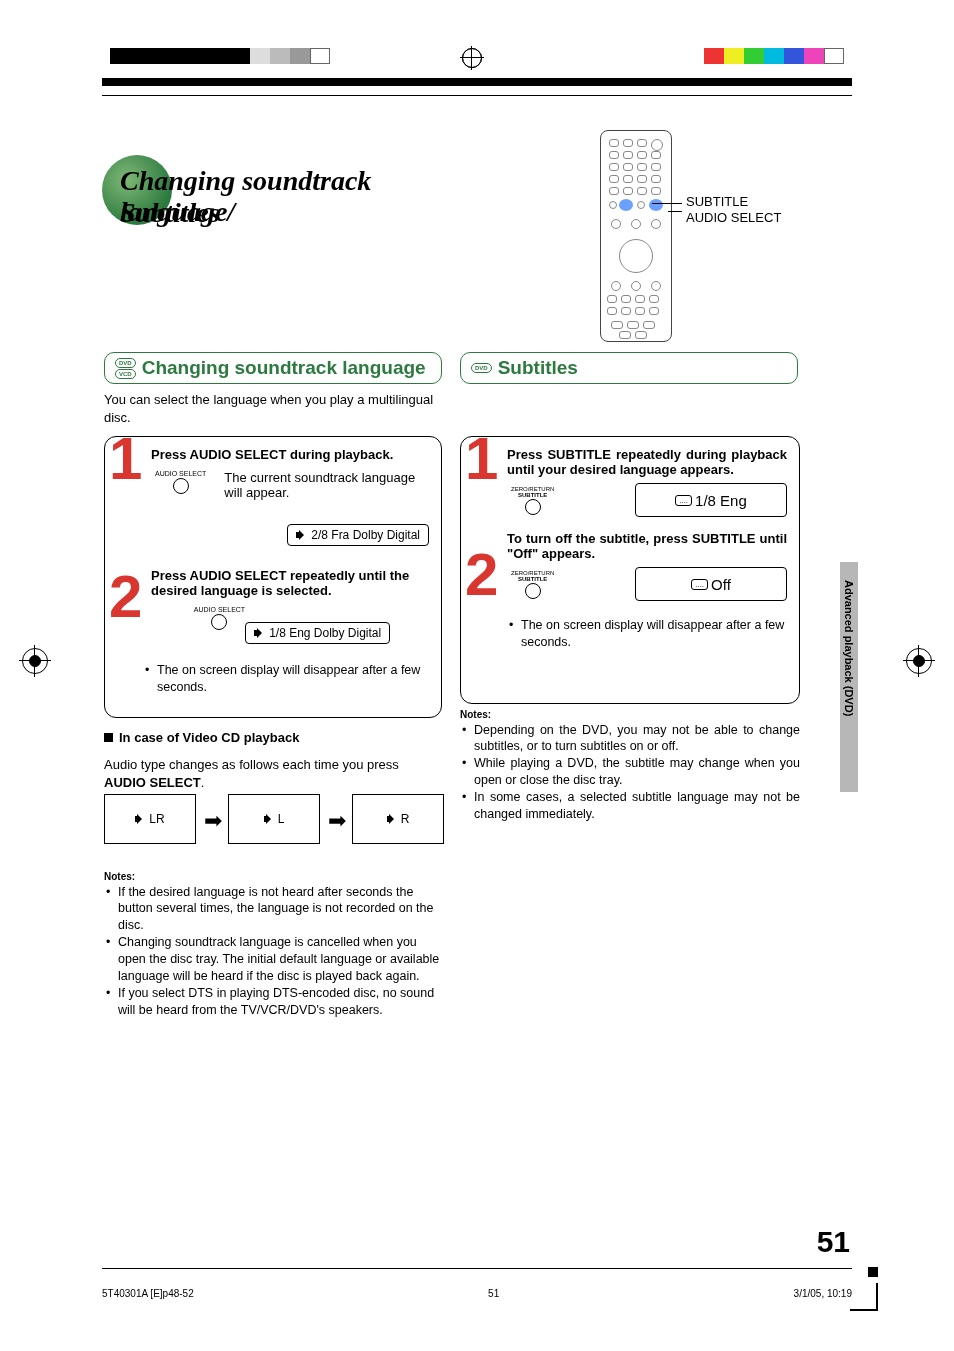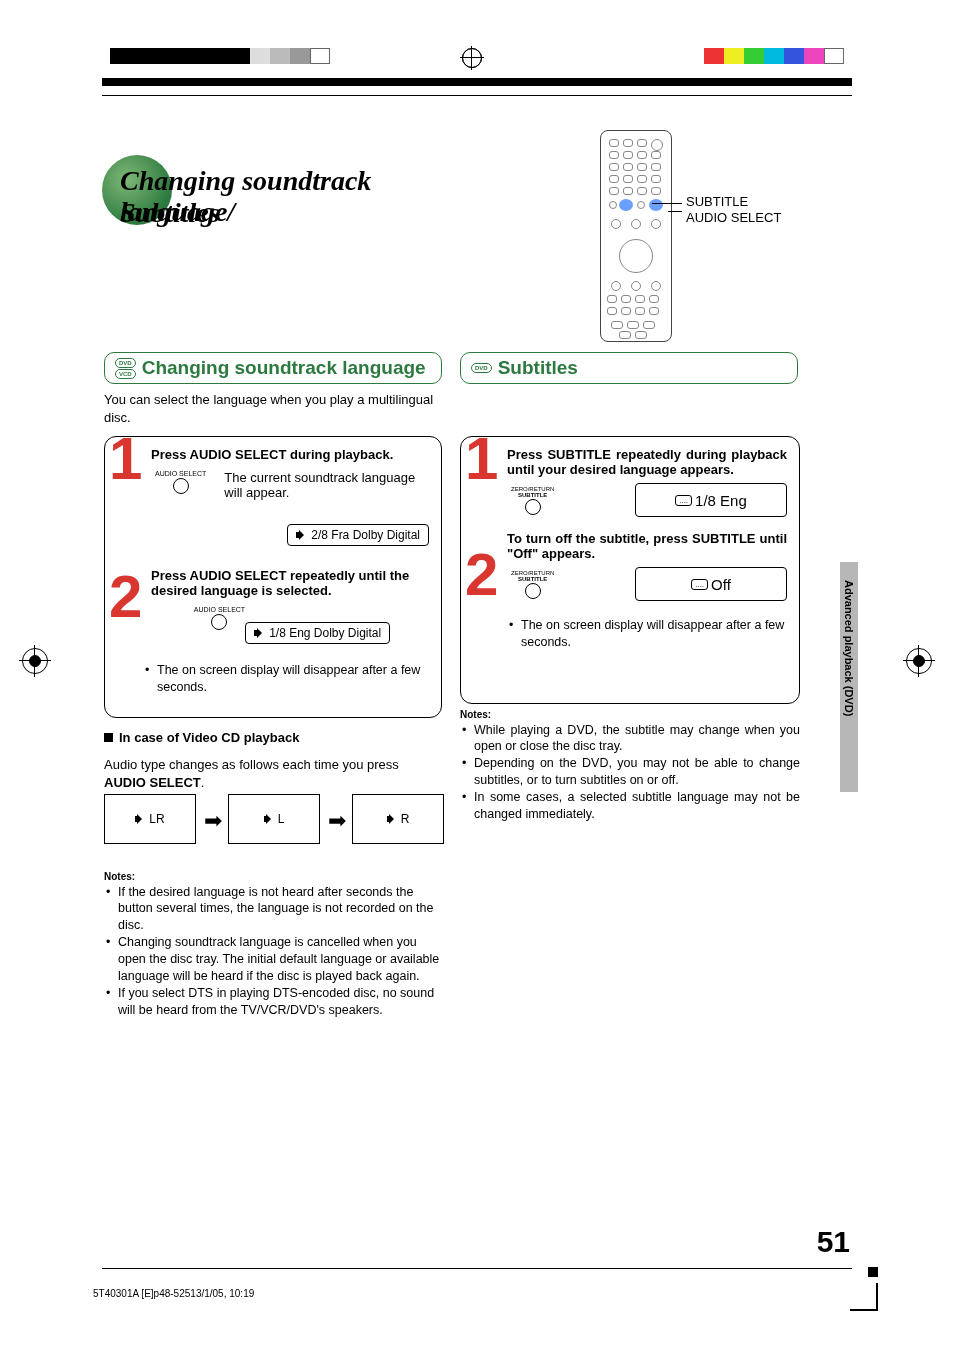--- a/index.html
+++ b/index.html
@@ -80,21 +80,21 @@
 
   
   .side-tab{position:absolute;right:96px;top:562px;width:18px;height:230px;background:#b7b7b7}
   .side-tab-text{position:absolute;right:99px;top:580px;font-size:11px;font-weight:bold;writing-mode:vertical-rl}
 
   
   .pageno{position:absolute;right:104px;bottom:92px;font-size:30px;font-weight:bold}
 
   
   .bottom-rule{position:absolute;left:102px;right:102px;bottom:82px;height:1px;background:#000}
-  .footer{position:absolute;left:93px;right:102px;bottom:52px;font-size:10px;display:flex;justify-content:flex-start;color:#000}
+  .footer{position:absolute;left:102px;right:102px;bottom:52px;font-size:10px;display:flex;justify-content:space-between;color:#000}
   .corner-br{position:absolute;right:76px;bottom:40px;width:26px;height:26px;border-right:2px solid #000;border-bottom:2px solid #000}
   .corner-br2{position:absolute;right:76px;bottom:74px}
   .corner-br2 span{display:block;width:10px;height:10px;background:#000}
 
   .osd-large{display:flex;align-items:center;justify-content:center;border:1px solid #000;border-radius:4px;width:150px;height:32px;font-size:15px}
 </style>
 </head>
 <body>
 
 <div class="page">
@@ -290,22 +290,22 @@
       <span class="osd-large">
           <span class="sub-icon">....</span>
           <span>Off</span>
         </span>
     </div>
     <div class="bullet-note" style="margin-top:16px;margin-left:-10px">The on screen display will disappear after a few seconds.</div>
   </div>
 
   <div class="body-text" style="left:460px;top:708px;width:340px;font-size:12.5px;text-align:justify">
     <div class="notes-head" style="text-align:left">Notes:</div>
+    <div class="bullet-note">Depending on the DVD, you may not be able to change subtitles, or to turn subtitles on or off.</div>
     <div class="bullet-note">While playing a DVD, the subtitle may change when you open or close the disc tray.</div>
-    <div class="bullet-note">Depending on the DVD, you may not be able to change subtitles, or to turn subtitles on or off.</div>
     <div class="bullet-note">In some cases, a selected subtitle language may not be changed immediately.</div>
   </div>
 
   <div class="side-tab"></div>
   <div class="side-tab-text">Advanced playback (DVD)</div>
 
   <div class="pageno">51</div>
 
   <div class="bottom-rule"></div>
   <div class="footer">

